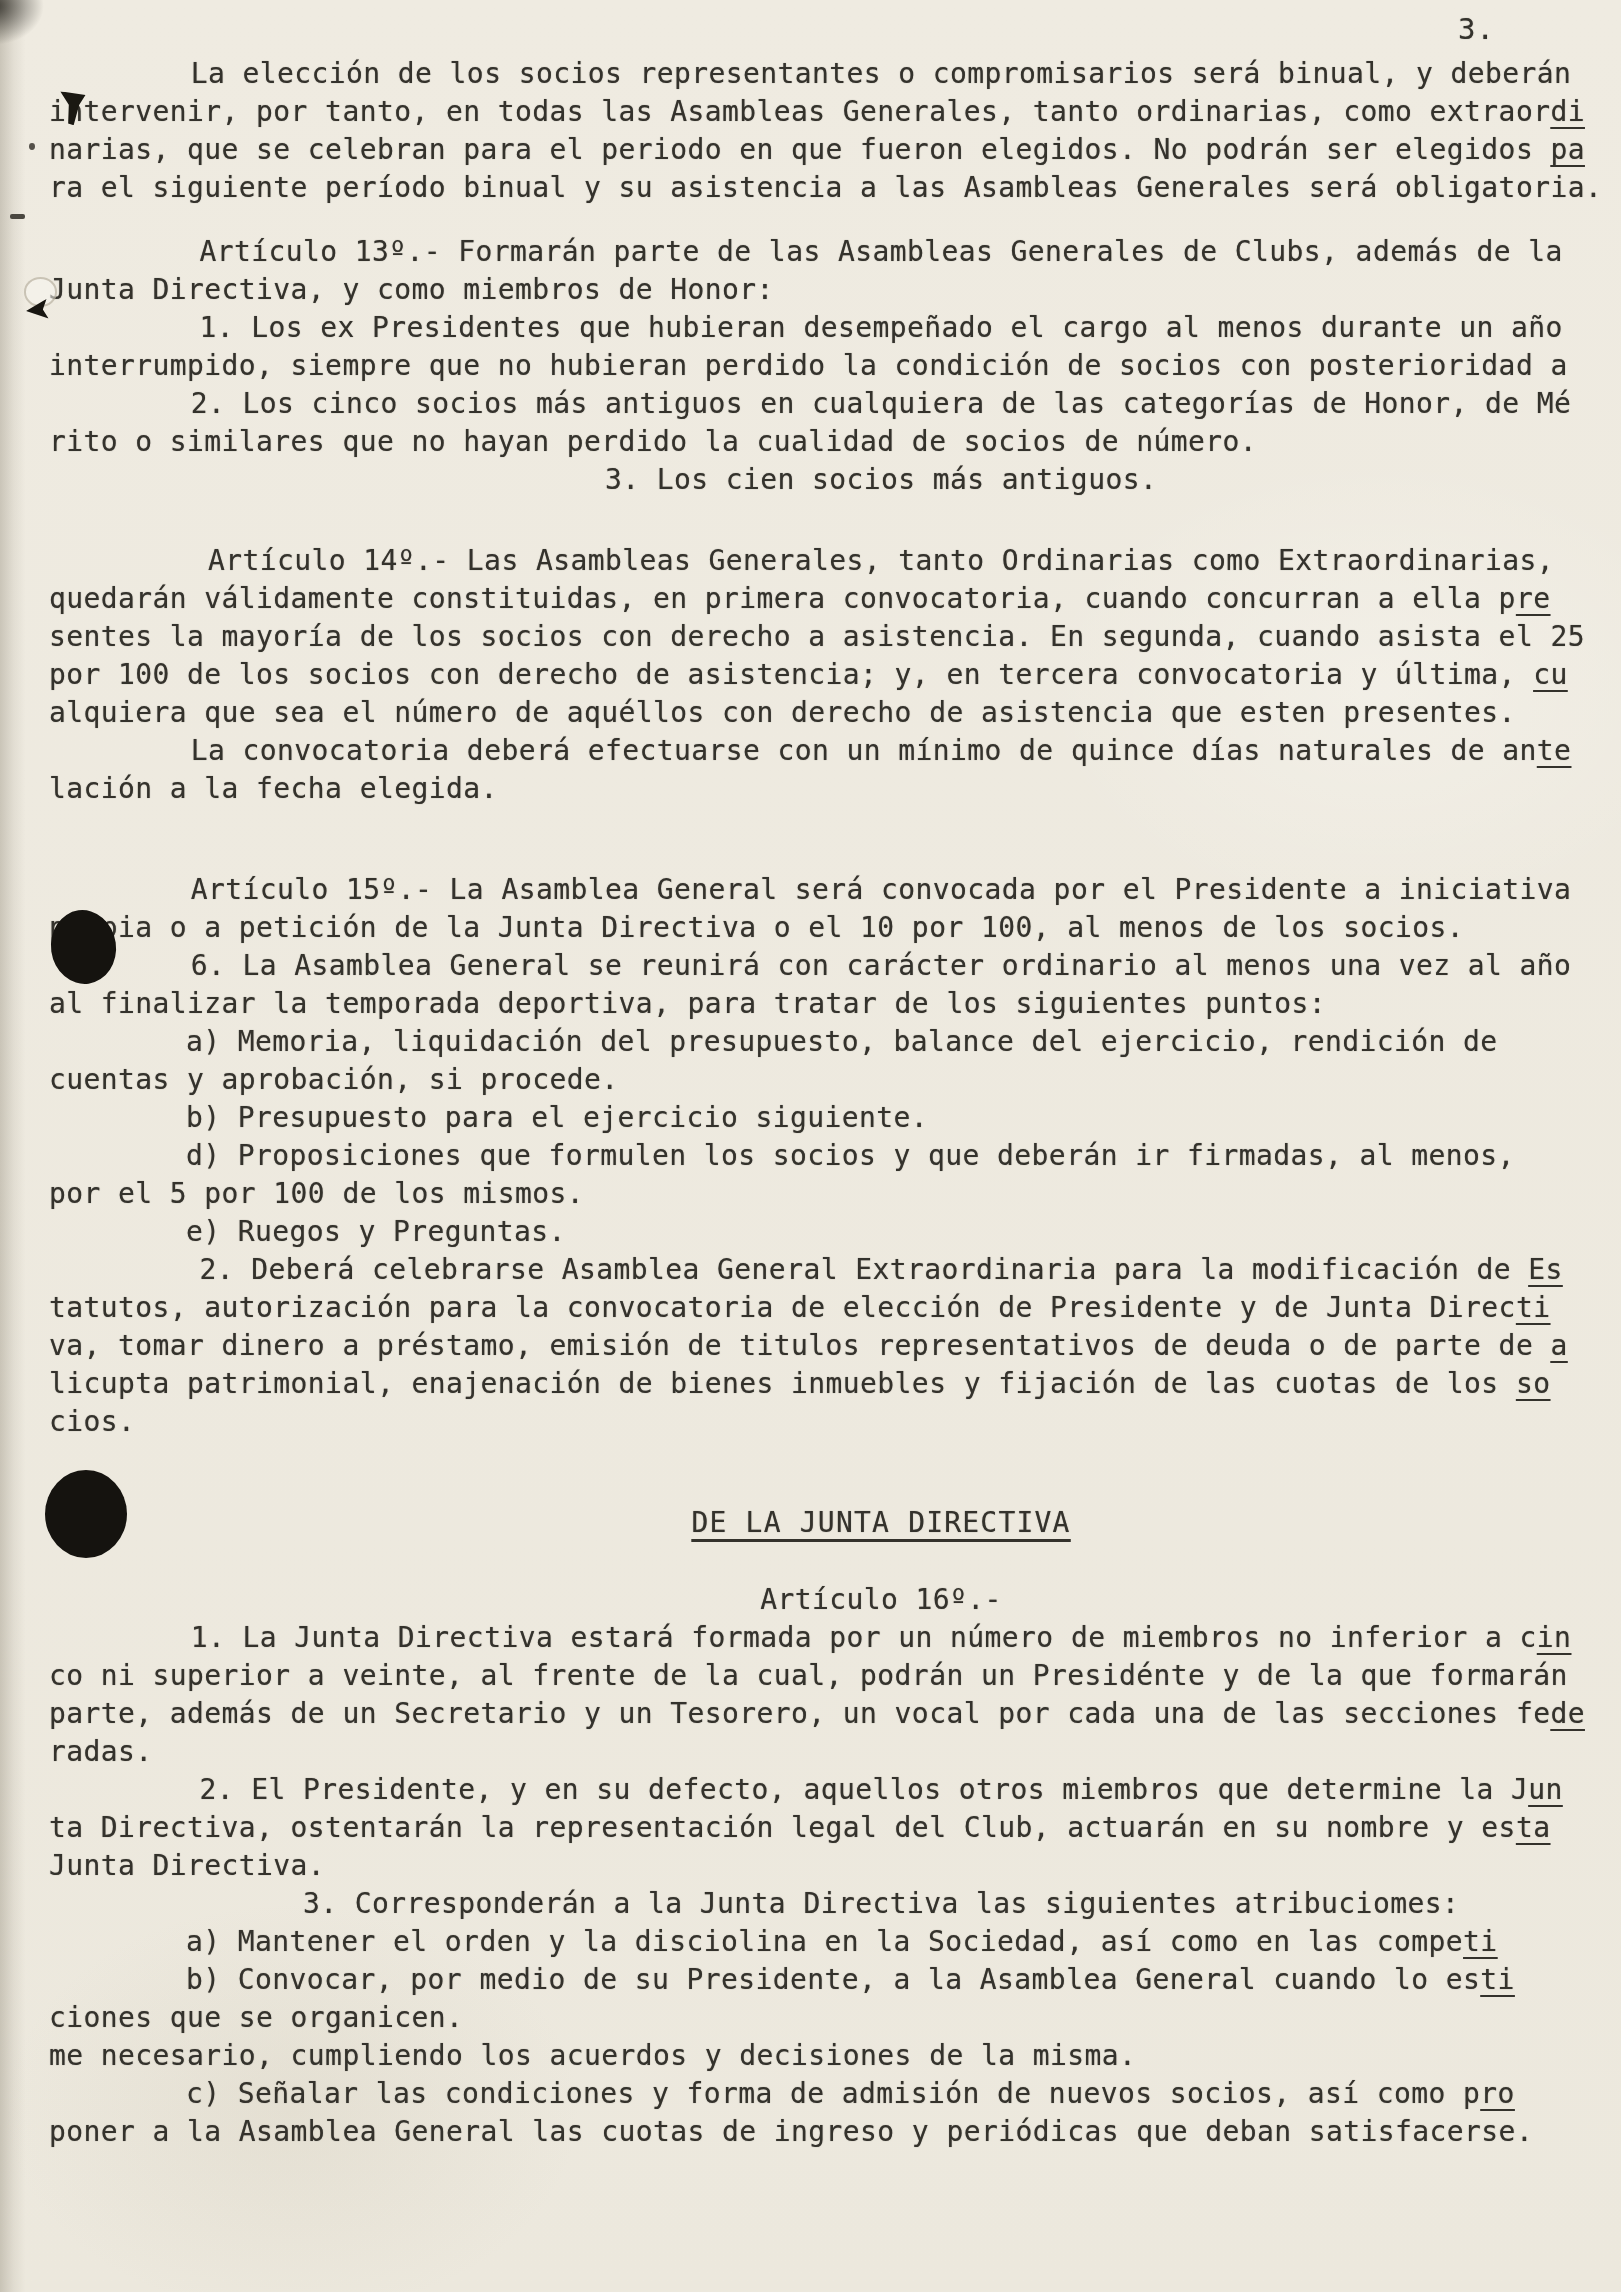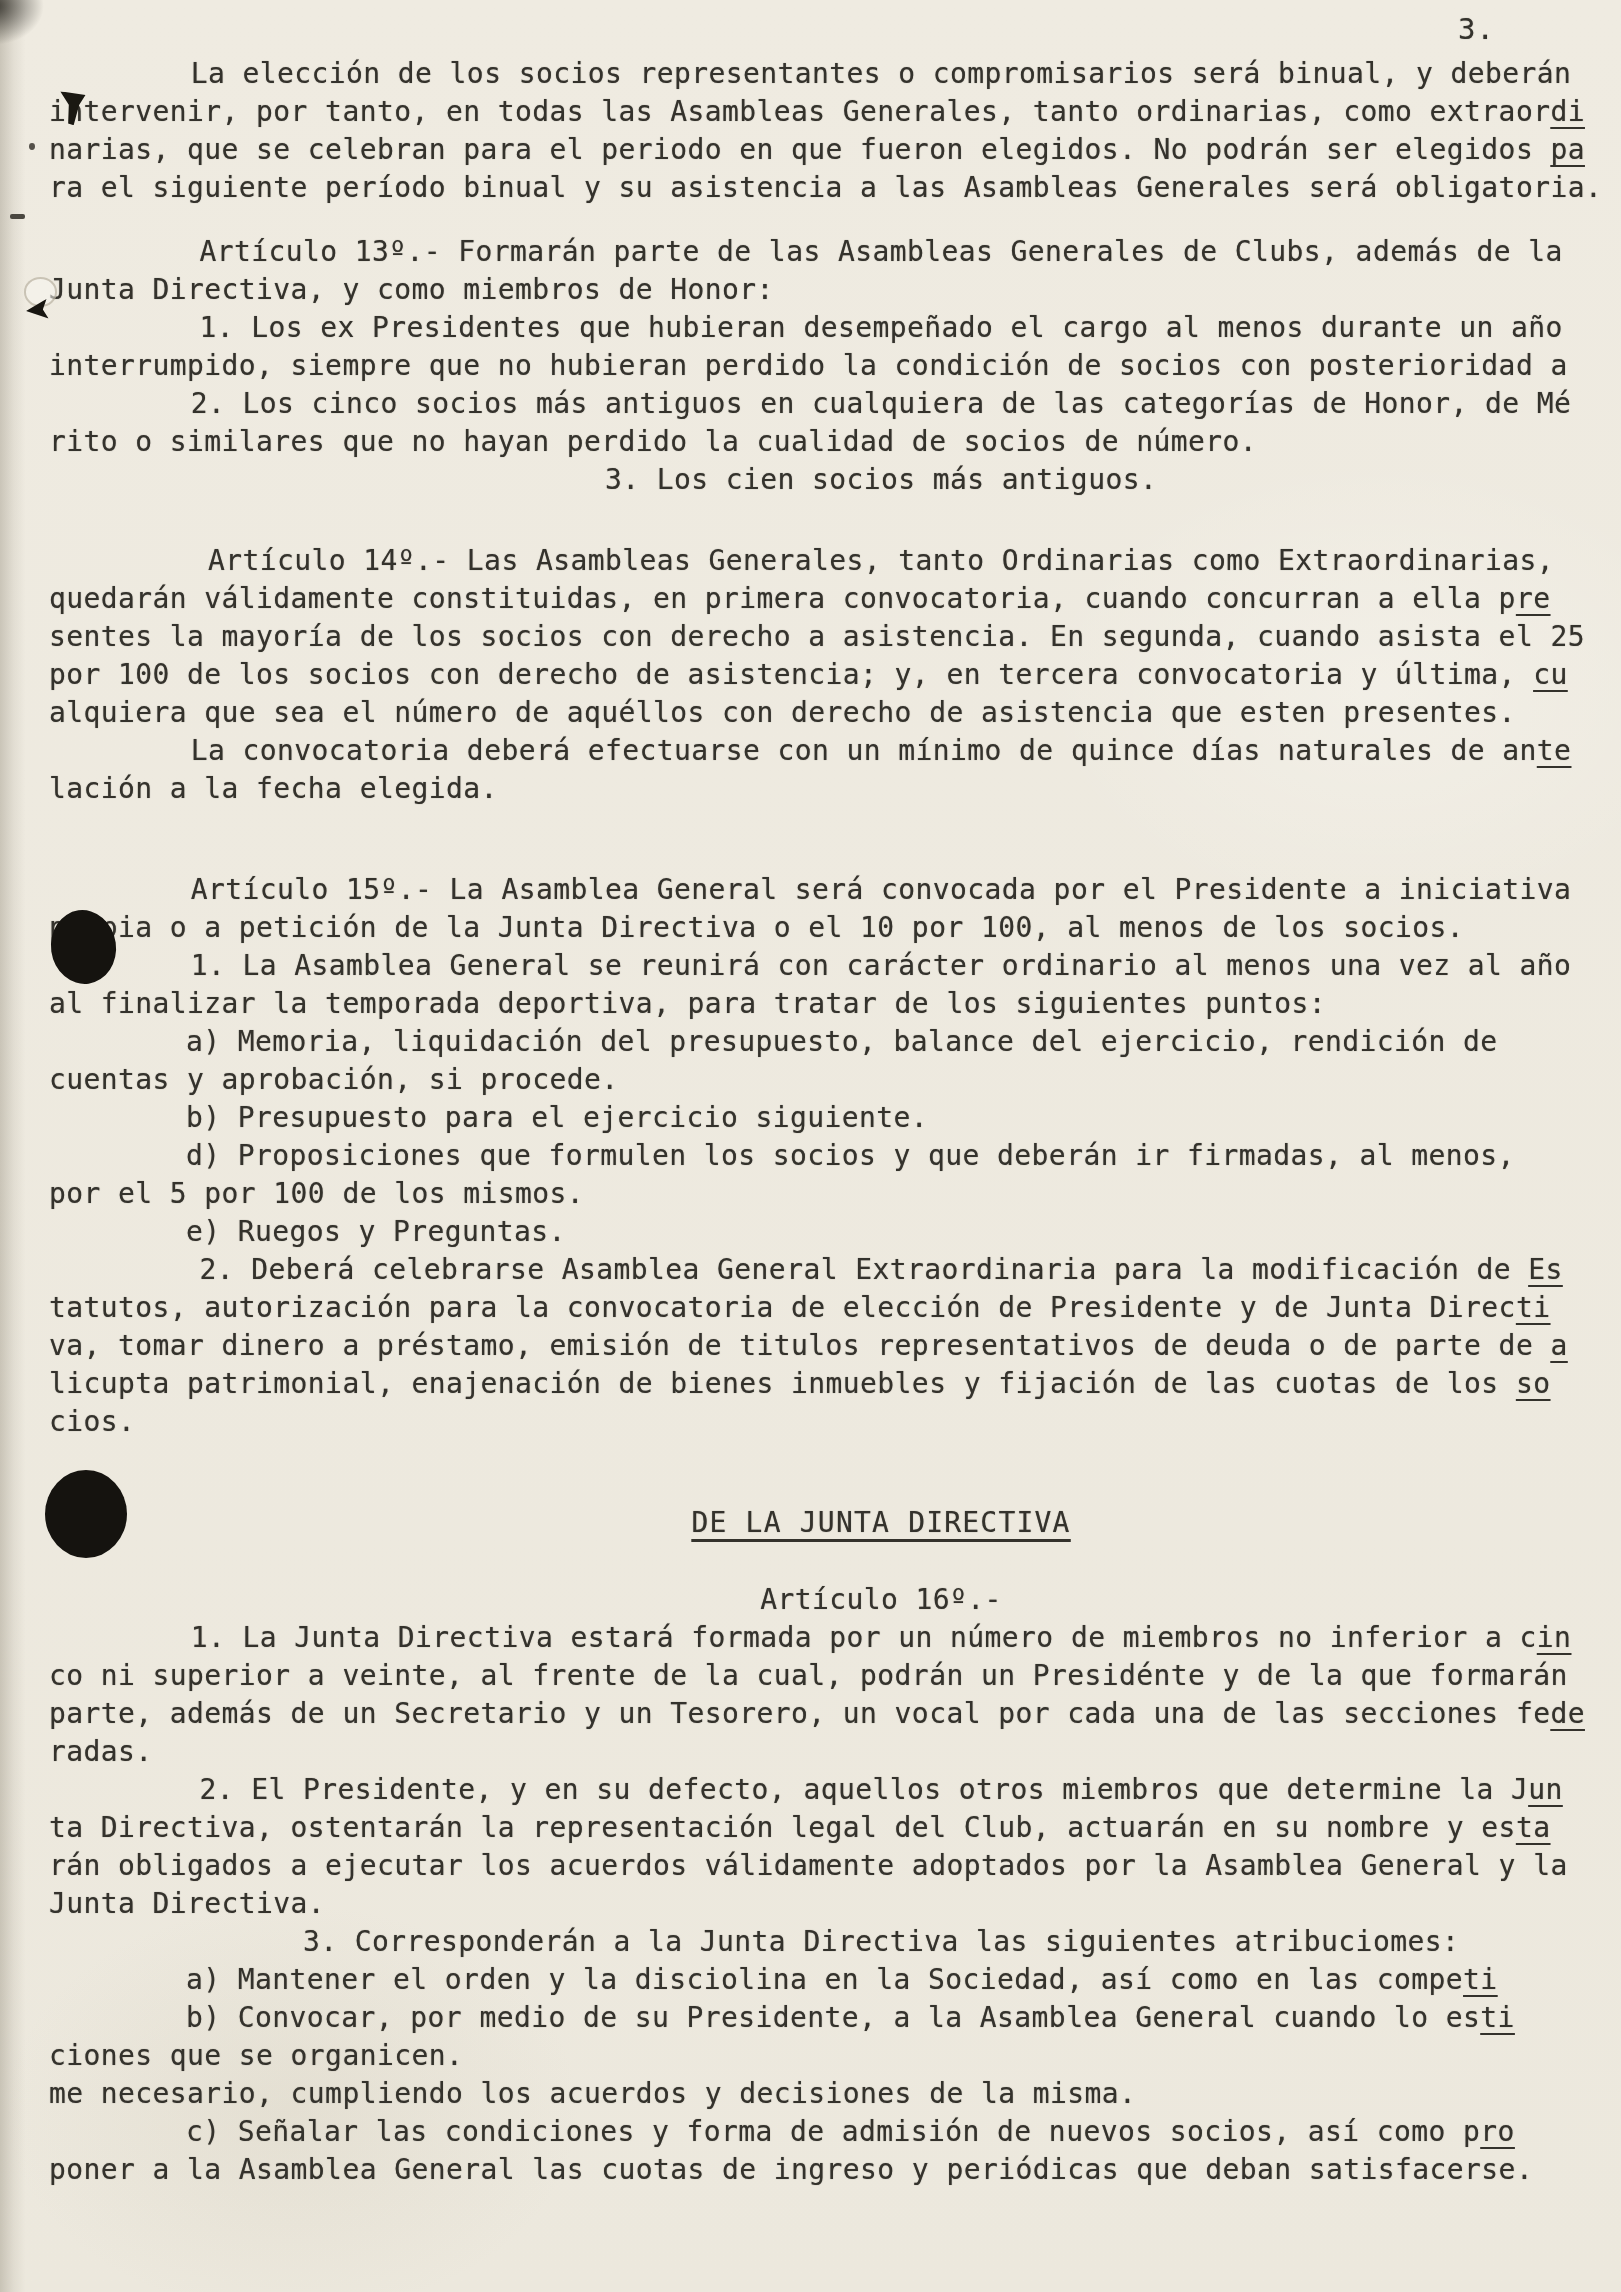--- a/index.html
+++ b/index.html
@@ -76,42 +76,41 @@
     <div class="line i1"><span>3. Los cien socios más antiguos.</span></div>
     <div class="line i1" style="margin-top: 43px;"><span>Artículo 14º.- Las Asambleas Generales, tanto Ordinarias como Extraordinarias,</span></div>
     <div class="line"><span>quedarán válidamente constituidas, en primera convocatoria, cuando concurran a ella p</span><span class="tail">re</span></div>
     <div class="line"><span>sentes la mayoría de los socios con derecho a asistencia. En segunda, cuando asista el 25</span></div>
     <div class="line"><span>por 100 de los socios con derecho de asistencia; y, en tercera convocatoria y última, </span><span class="tail">cu</span></div>
     <div class="line"><span>alquiera que sea el número de aquéllos con derecho de asistencia que esten presentes.</span></div>
     <div class="line i1"><span>La convocatoria deberá efectuarse con un mínimo de quince días naturales de an</span><span class="tail">te</span></div>
     <div class="line"><span>lación a la fecha elegida.</span></div>
     <div class="line i1" style="margin-top: 63px;"><span>Artículo 15º.- La Asamblea General será convocada por el Presidente a iniciativa</span></div>
     <div class="line"><span>propia o a petición de la Junta Directiva o el 10 por 100, al menos de los socios.</span></div>
-    <div class="line i1"><span>1. La Asamblea General se reunirá con carácter ordinario al menos una vez al año</span></div>
+    <div class="line i1"><span>6. La Asamblea General se reunirá con carácter ordinario al menos una vez al año</span></div>
     <div class="line"><span>al finalizar la temporada deportiva, para tratar de los siguientes puntos:</span></div>
     <div class="line i2"><span>a) Memoria, liquidación del presupuesto, balance del ejercicio, rendición de</span></div>
     <div class="line"><span>cuentas y aprobación, si procede.</span></div>
     <div class="line i2"><span>b) Presupuesto para el ejercicio siguiente.</span></div>
     <div class="line i2"><span>d) Proposiciones que formulen los socios y que deberán ir firmadas, al menos,</span></div>
     <div class="line"><span>por el 5 por 100 de los mismos.</span></div>
     <div class="line i2"><span>e) Ruegos y Preguntas.</span></div>
     <div class="line i1"><span>2. Deberá celebrarse Asamblea General Extraordinaria para la modificación de </span><span class="tail">Es</span></div>
     <div class="line"><span>tatutos, autorización para la convocatoria de elección de Presidente y de Junta Direc</span><span class="tail">ti</span></div>
     <div class="line"><span>va, tomar dinero a préstamo, emisión de titulos representativos de deuda o de parte de </span><span class="tail">a</span></div>
     <div class="line"><span>licupta patrimonial, enajenación de bienes inmuebles y fijación de las cuotas de los </span><span class="tail">so</span></div>
     <div class="line"><span>cios.</span></div>
     <div class="line i1 h" style="margin-top: 63px;"><span>DE LA JUNTA DIRECTIVA</span></div>
     <div class="line i1" style="margin-top: 39px;"><span>Artículo 16º.-</span></div>
     <div class="line i1"><span>1. La Junta Directiva estará formada por un número de miembros no inferior a c</span><span class="tail">in</span></div>
     <div class="line"><span>co ni superior a veinte, al frente de la cual, podrán un Presidénte y de la que formarán</span></div>
     <div class="line"><span>parte, además de un Secretario y un Tesorero, un vocal por cada una de las secciones fe</span><span class="tail">de</span></div>
     <div class="line"><span>radas.</span></div>
     <div class="line i1"><span>2. El Presidente, y en su defecto, aquellos otros miembros que determine la J</span><span class="tail">un</span></div>
     <div class="line"><span>ta Directiva, ostentarán la representación legal del Club, actuarán en su nombre y es</span><span class="tail">ta</span></div>
-    <div class="line"><span>rán obligados a ejecutar los acuerdos válidamente adoptados por la Asamblea General y la</span></div>
     <div class="line"><span>Junta Directiva.</span></div>
     <div class="line i1"><span>3. Corresponderán a la Junta Directiva las siguientes atribuciomes:</span></div>
     <div class="line i2"><span>a) Mantener el orden y la disciolina en la Sociedad, así como en las compe</span><span class="tail">ti</span></div>
     <div class="line i2"><span>b) Convocar, por medio de su Presidente, a la Asamblea General cuando lo es</span><span class="tail">ti</span></div>
     <div class="line"><span>ciones que se organicen.</span></div>
     <div class="line"><span>me necesario, cumpliendo los acuerdos y decisiones de la misma.</span></div>
     <div class="line i2"><span>c) Señalar las condiciones y forma de admisión de nuevos socios, así como p</span><span class="tail">ro</span></div>
     <div class="line"><span>poner a la Asamblea General las cuotas de ingreso y periódicas que deban satisfacerse.</span></div>
   </div>
 

